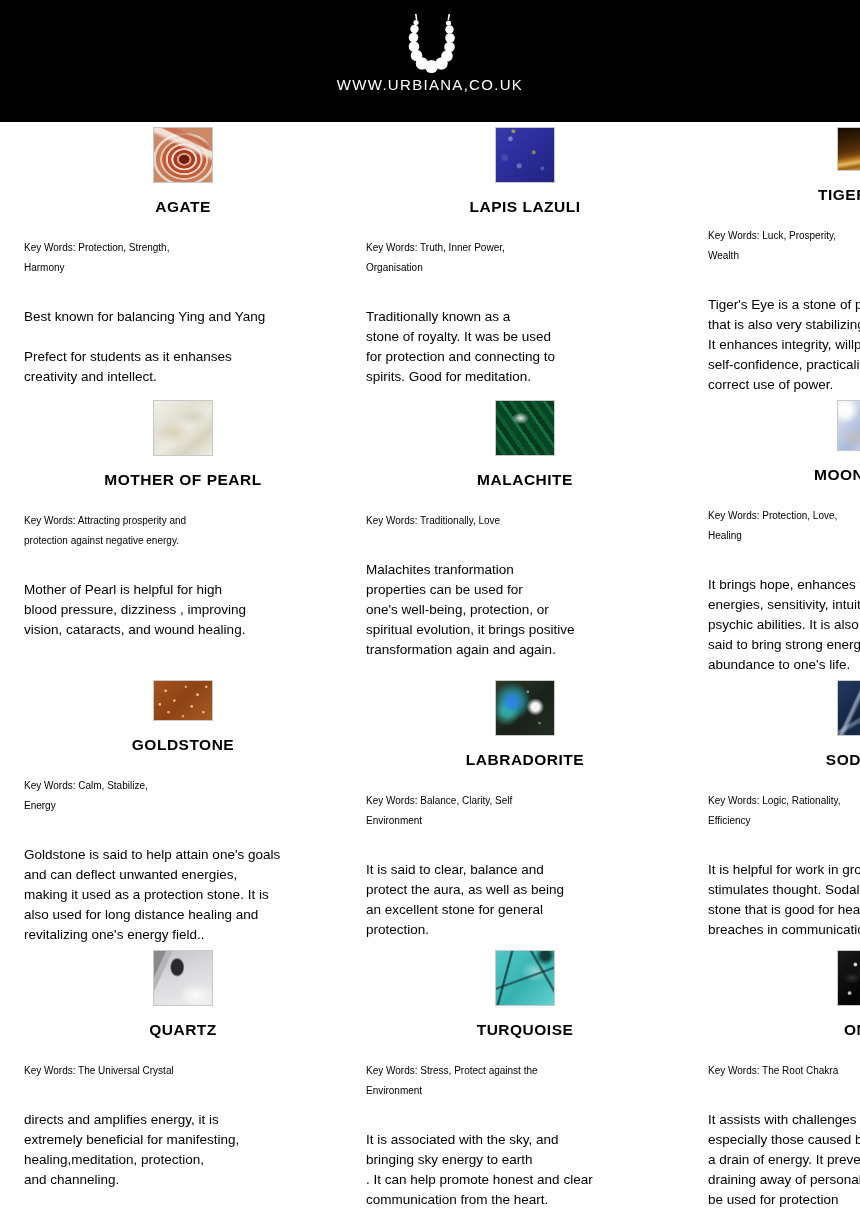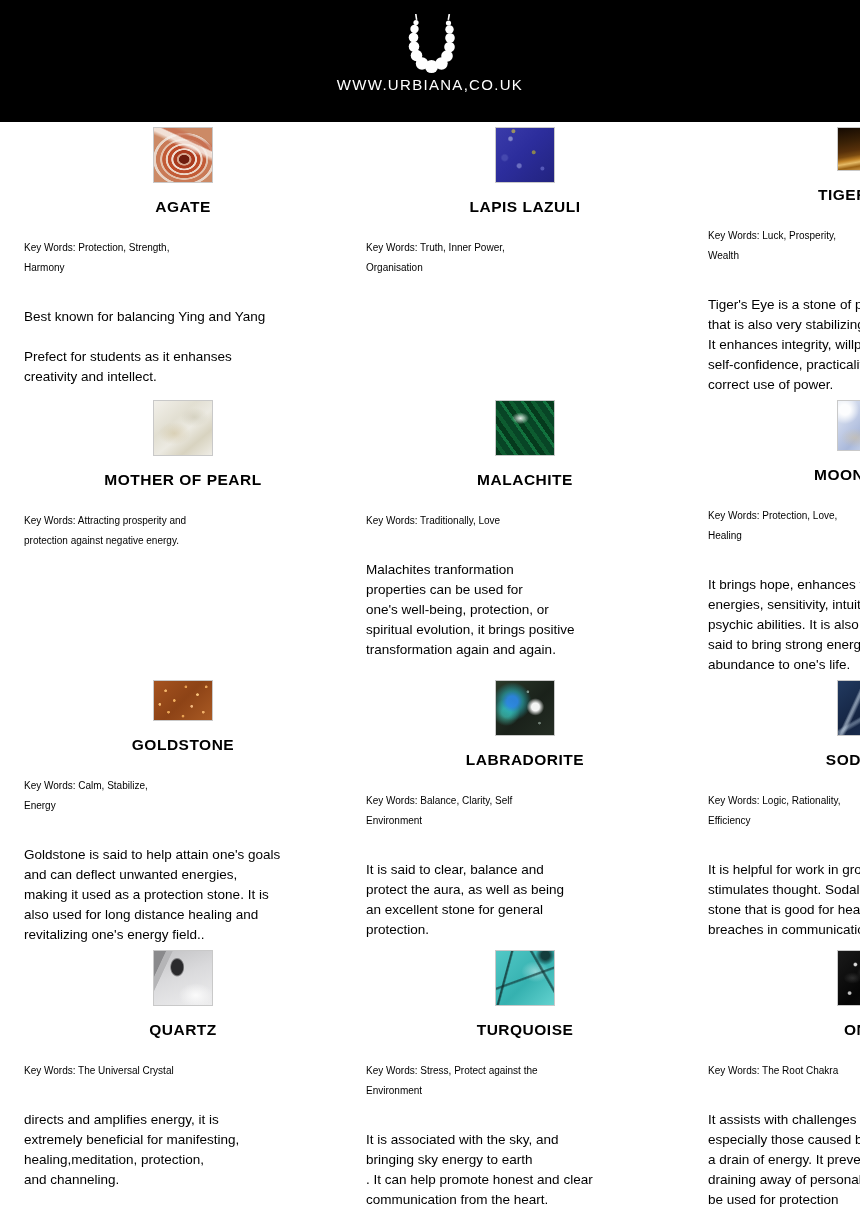--- a/index.html
+++ b/index.html
@@ -152,39 +152,46 @@
 
 Prefect for students as it enhanses
 creativity and intellect.</p>
   </section>
 
   <section class="cell">
     <div class="stone-img img-lapis"></div>
     <h2 class="stone-name">LAPIS LAZULI</h2>
     <p class="stone-keywords">Key Words: Truth, Inner Power,
 Organisation</p>
+    <p class="stone-desc">Traditionally known as a
+stone of royalty. It was be used
+for protection and connecting to
+spirits. Good for meditation.</p>
   </section>
 
   <section class="cell">
     <div class="stone-img img-tigerseye"></div>
     <h2 class="stone-name">TIGERS EYE</h2>
     <p class="stone-keywords">Key Words: Luck, Prosperity,
 Wealth</p>
     <p class="stone-desc">Tiger's Eye is a stone of protection
 that is also very stabilizing and grounding.
 It enhances integrity, willpower,
 self-confidence, practicality and
 correct use of power.</p>
   </section>
 
   <section class="cell">
     <div class="stone-img img-motherofpearl"></div>
     <h2 class="stone-name">MOTHER OF PEARL</h2>
     <p class="stone-keywords">Key Words: Attracting prosperity and
 protection against negative energy.</p>
+    <p class="stone-desc">Mother of Pearl is helpful for high
+blood pressure, dizziness , improving
+vision, cataracts, and wound healing.</p>
   </section>
 
   <section class="cell">
     <div class="stone-img img-malachite"></div>
     <h2 class="stone-name">MALACHITE</h2>
     <p class="stone-keywords">Key Words: Traditionally, Love</p>
     <p class="stone-desc">Malachites tranformation
 properties can be used for
 one's well-being, protection, or
 spiritual evolution, it brings positive

